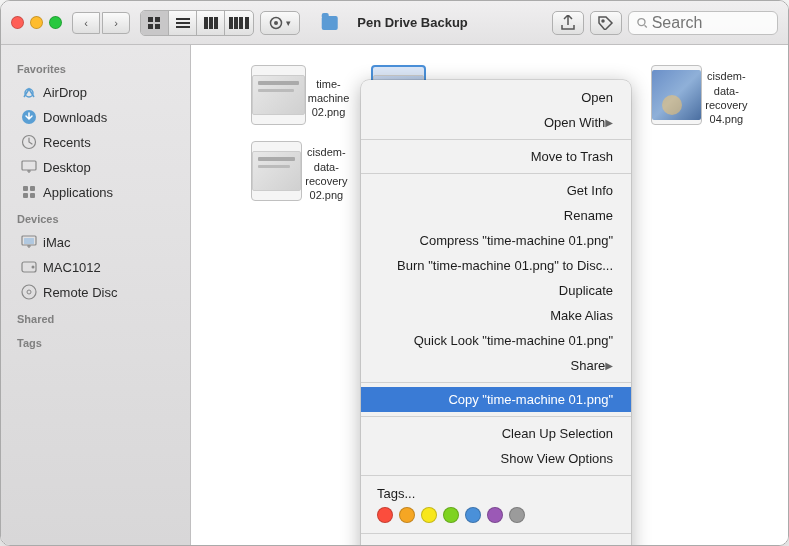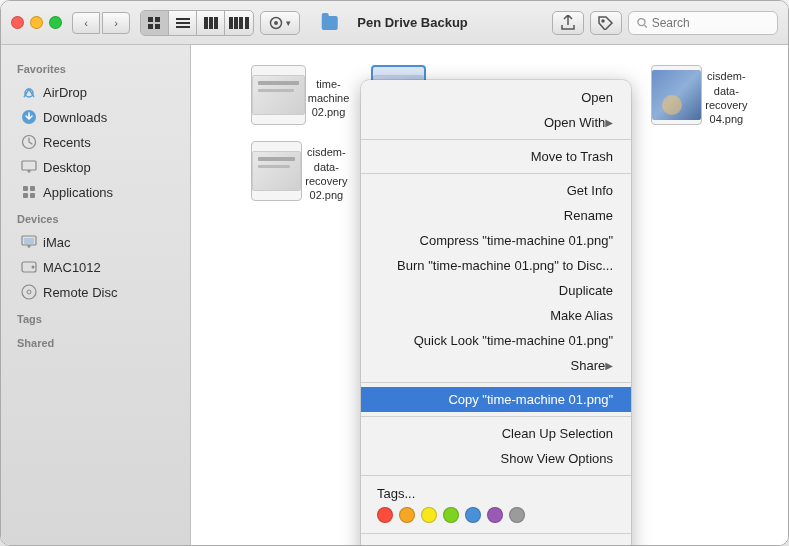--- a/index.html
+++ b/index.html
@@ -156,21 +156,21 @@
       border-radius: 6px;
       padding: 2px 8px;
       width: 150px;
       height: 24px;
       gap: 4px;
     }
     .search-box input {
       border: none;
       background: transparent;
       outline: none;
-      font-size: 12px;
+      font-size: 16px;
       color: #333;
       width: 100%;
     }
     
     .main-content {
       display: flex;
       flex: 1;
       overflow: hidden;
       gap: 40px;
     }
@@ -518,22 +518,22 @@
       <div class="sidebar-item">
         <div class="sidebar-icon">
           <svg width="16" height="16" viewBox="0 0 16 16" fill="none">
               <circle cx="8" cy="8" r="7" stroke="#888" stroke-width="1.2"></circle>
               <circle cx="8" cy="8" r="2" stroke="#888" stroke-width="1"></circle>
             </svg>
         </div>
         <span>Remote Disc</span>
       </div>
 
+      <div class="sidebar-section-title">Shared</div>
       <div class="sidebar-section-title">Tags</div>
-      <div class="sidebar-section-title">Shared</div>
     </div>
 
     <div class="file-area">
 
       <div class="file-item" style="margin-top:0; align-self:flex-start;">
         <div class="file-thumbnail">
           <div class="tm-inner">
             <div class="tm-bar"></div>
             <div class="tm-bar2"></div>
           </div>

